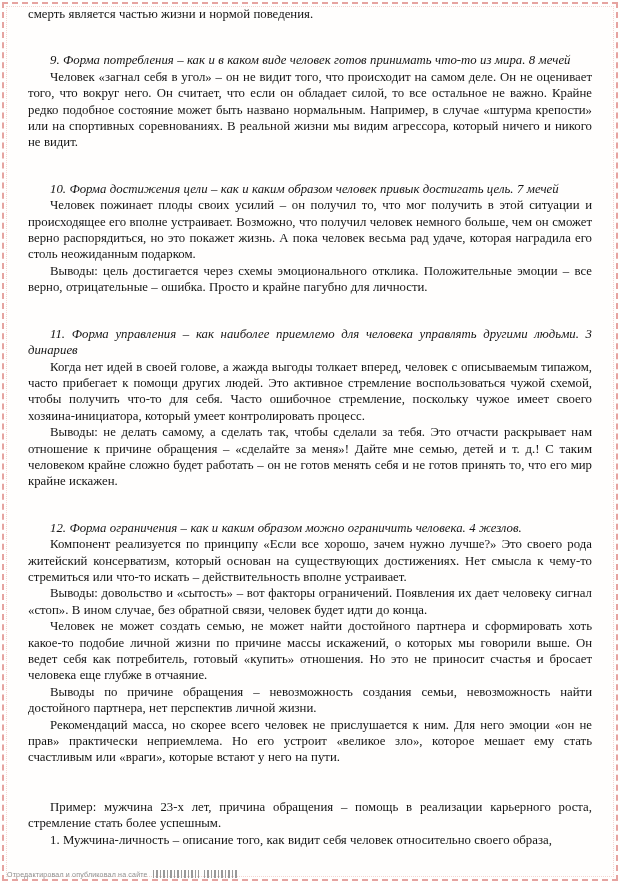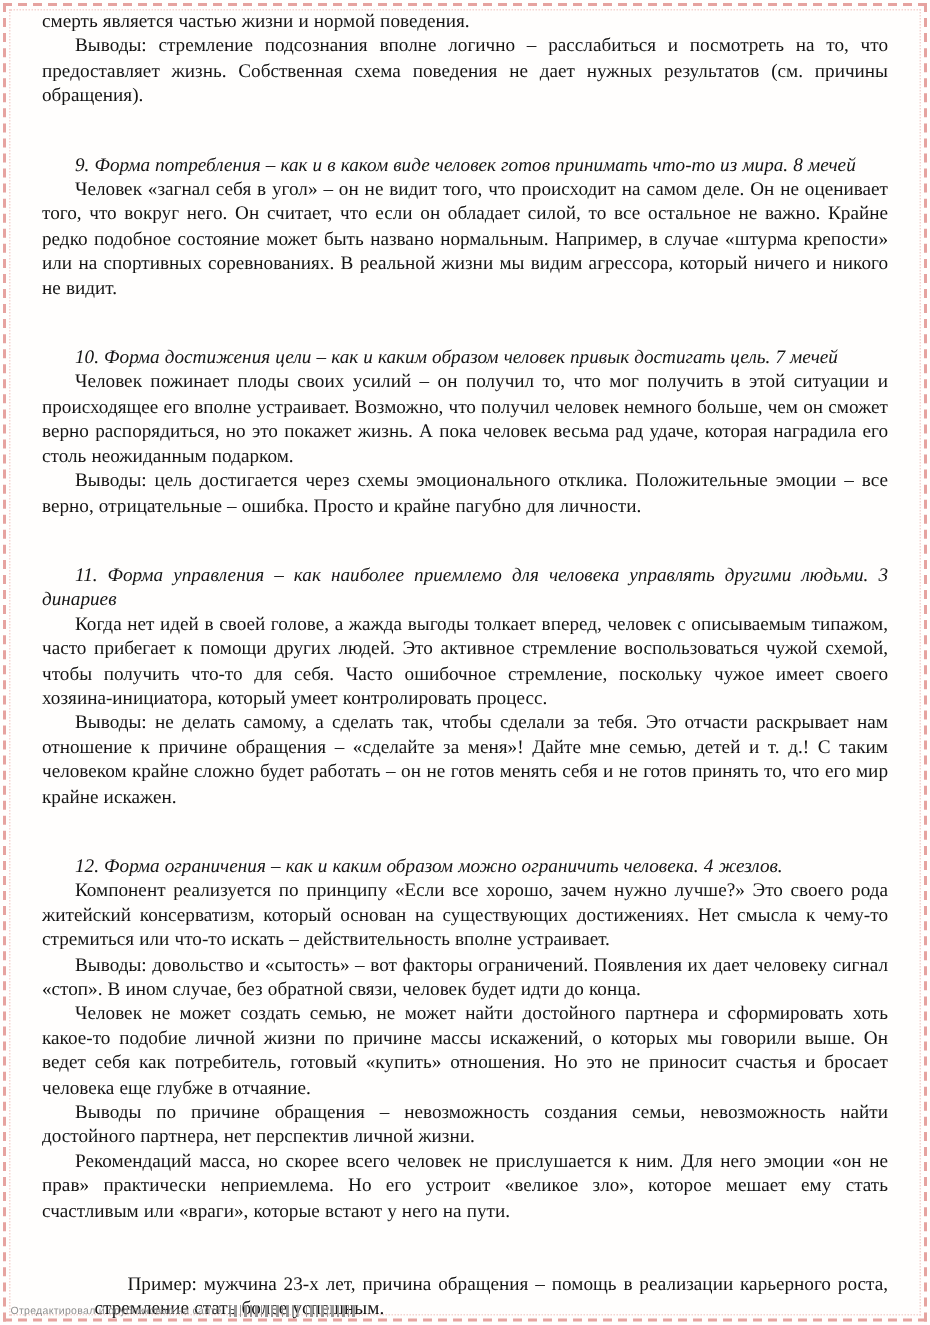--- a/index.html
+++ b/index.html
@@ -40,21 +40,21 @@
   p.para {
     margin: 0;
     font-size: 12.8px;
     line-height: 16.4px;
     text-align: justify;
     text-indent: 22px;
     word-spacing: 0.2px;
   }
   p.para.no-indent { text-indent: 0; }
   p.para.gap    { margin-top: 30px; font-style: italic; }
-  p.para.gap-lg { margin-top: 33px; margin-left: 35px; }
+  p.para.gap-lg { margin-top: 33px; }
   .watermark {
     position: absolute;
     left: 7px;
     bottom: 5px;
     z-index: 2;
     display: flex;
     align-items: center;
     gap: 5px;
   }
   .watermark-text {
@@ -79,21 +79,20 @@
 </style>
 </head>
 <body>
 
 <div class="page">
 
   <div class="text-body">
 
       <p class="para no-indent">смерть является частью жизни и нормой поведения.</p>
 
-      <p class="para">Выводы: стремление подсознания вполне логично – расслабиться и посмотреть на то, что предоставляет жизнь. Собственная схема поведения не дает нужных результатов (см. причины обращения).</p>
 
       <p class="para gap">9. Форма потребления – как и в каком виде человек готов принимать что-то из мира. 8 мечей</p>
 
       <p class="para">Человек «загнал себя в угол» – он не видит того, что происходит на самом деле. Он не оценивает того, что вокруг него. Он считает, что если он обладает силой, то все остальное не важно. Крайне редко подобное состояние может быть названо нормальным. Например, в случае «штурма крепости» или на спортивных соревнованиях. В реальной жизни мы видим агрессора, который ничего и никого не видит.</p>
 
 
       <p class="para gap">10. Форма достижения цели – как и каким образом человек привык достигать цель. 7 мечей</p>
 
       <p class="para">Человек пожинает плоды своих усилий – он получил то, что мог получить в этой ситуации и происходящее его вполне устраивает. Возможно, что получил человек немного больше, чем он сможет верно распорядиться, но это покажет жизнь. А пока человек весьма рад удаче, которая наградила его столь неожиданным подарком.</p>
 

